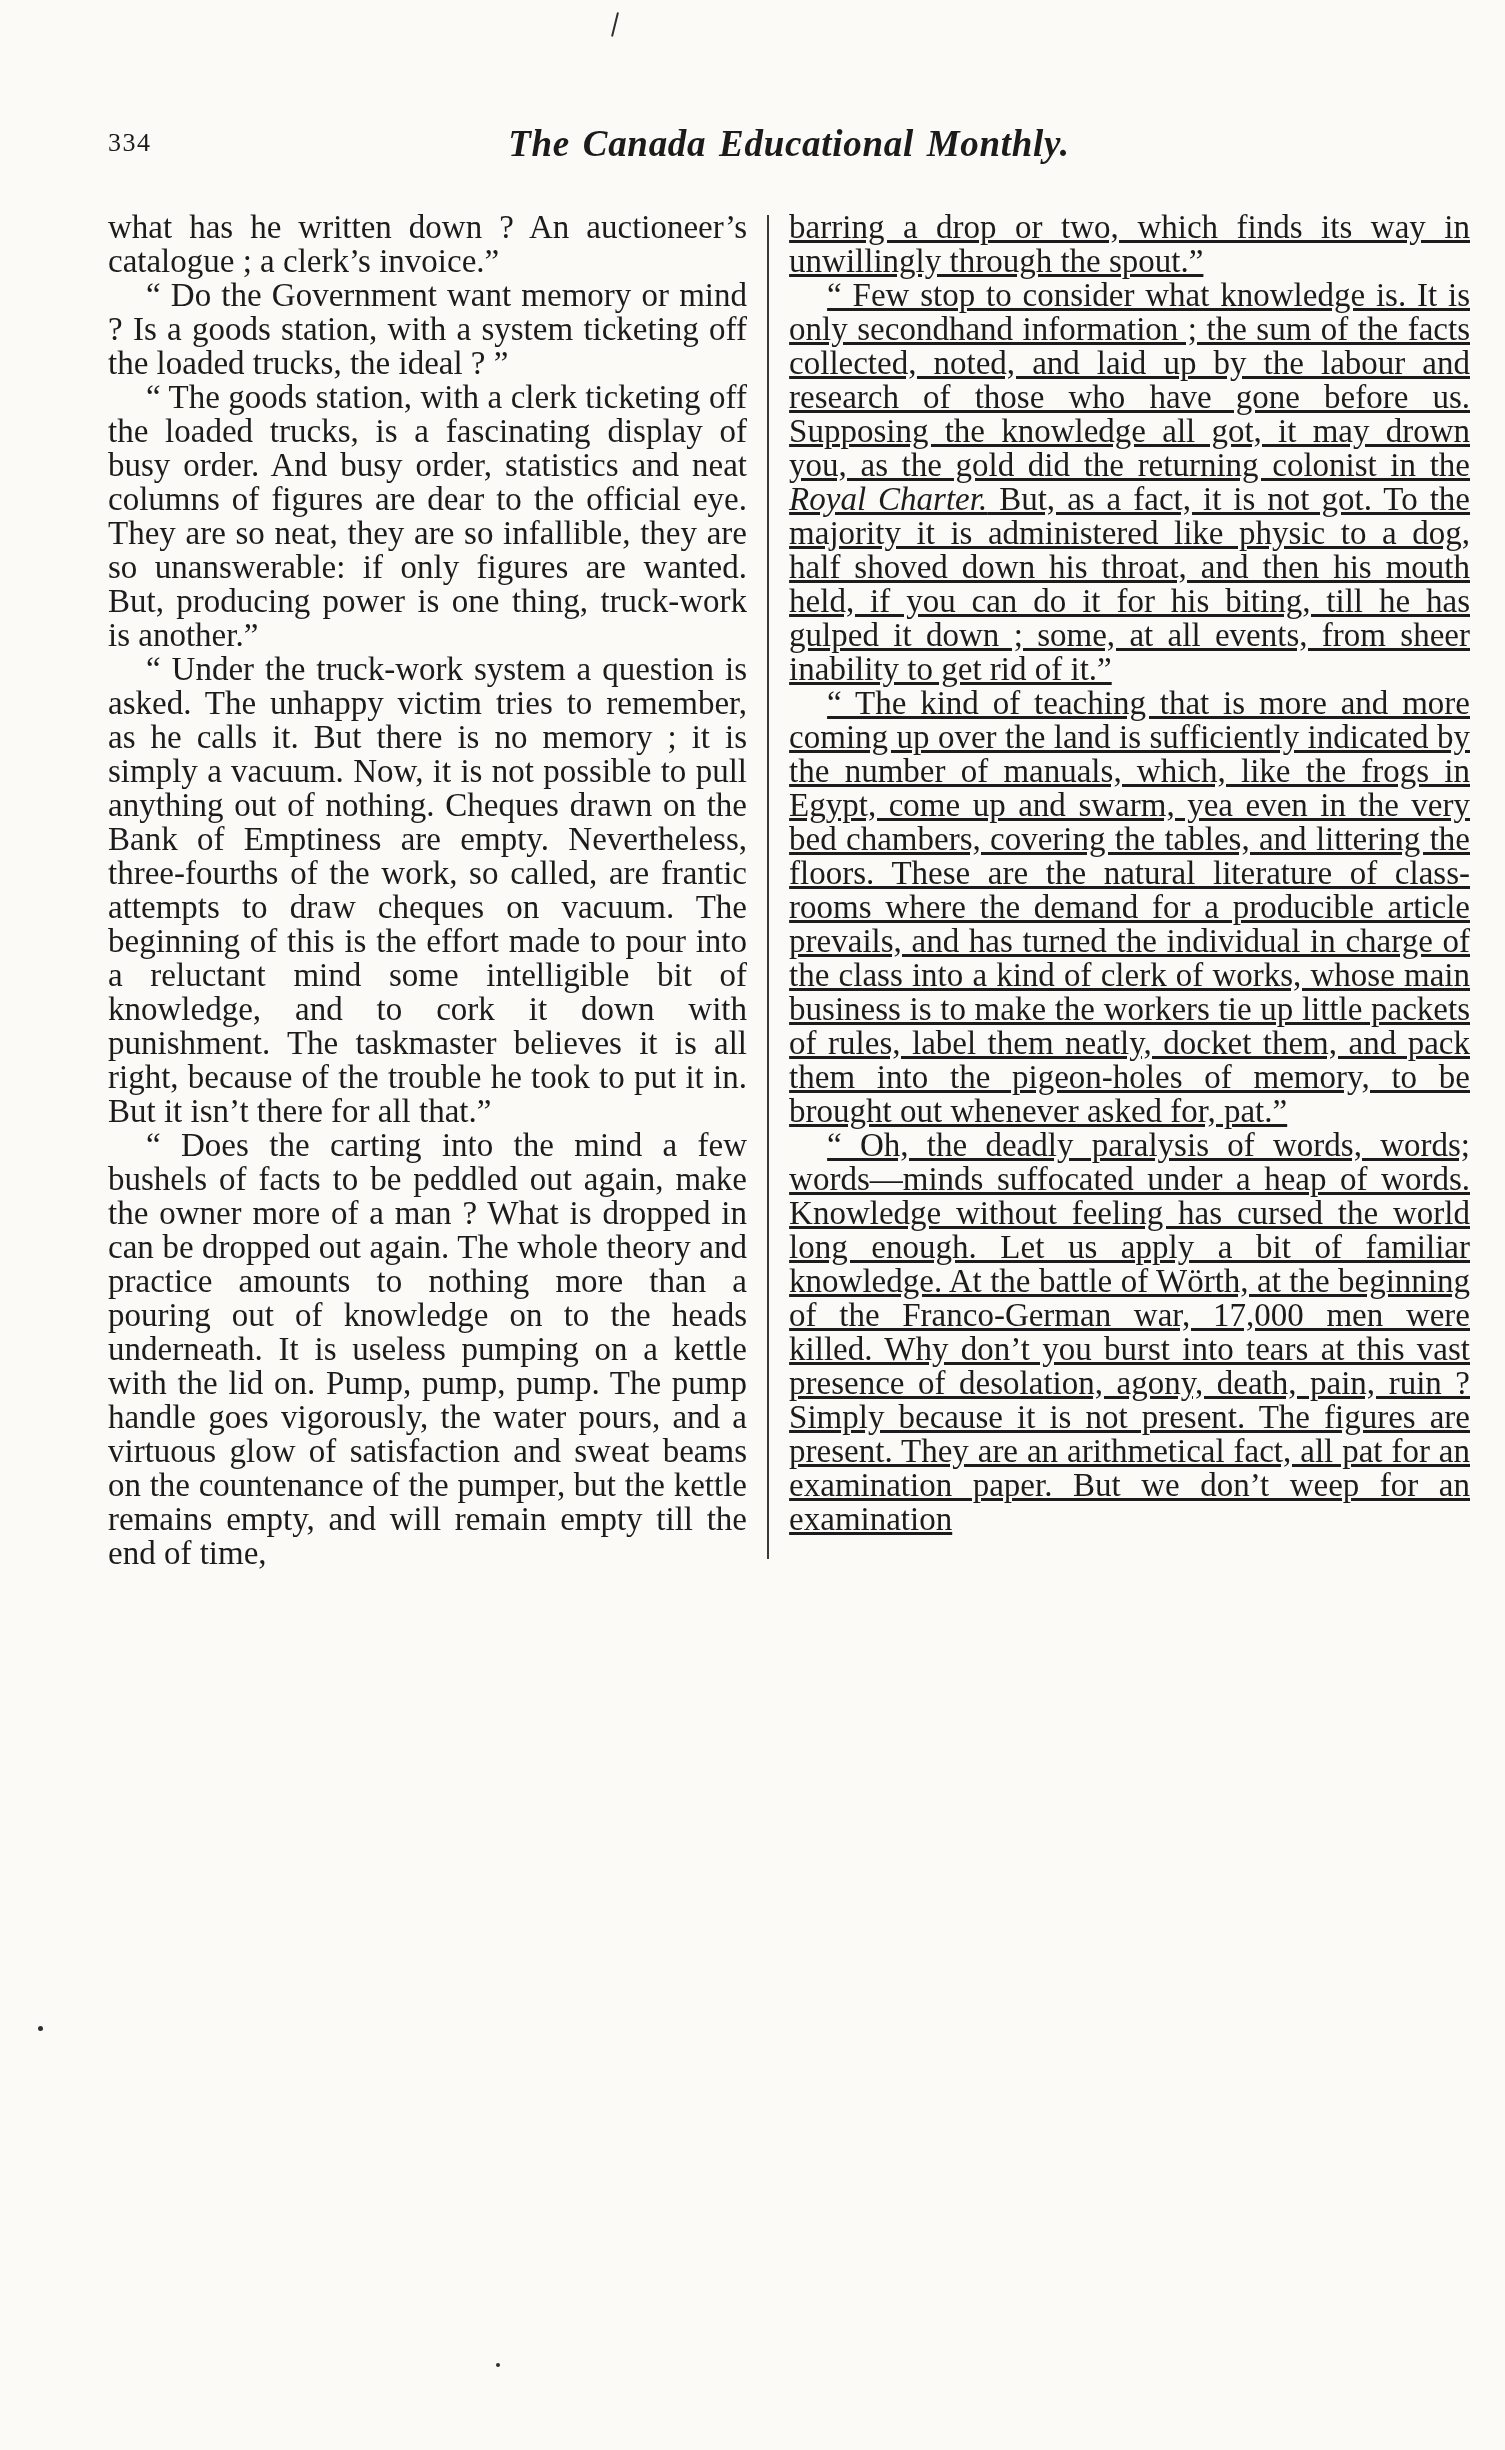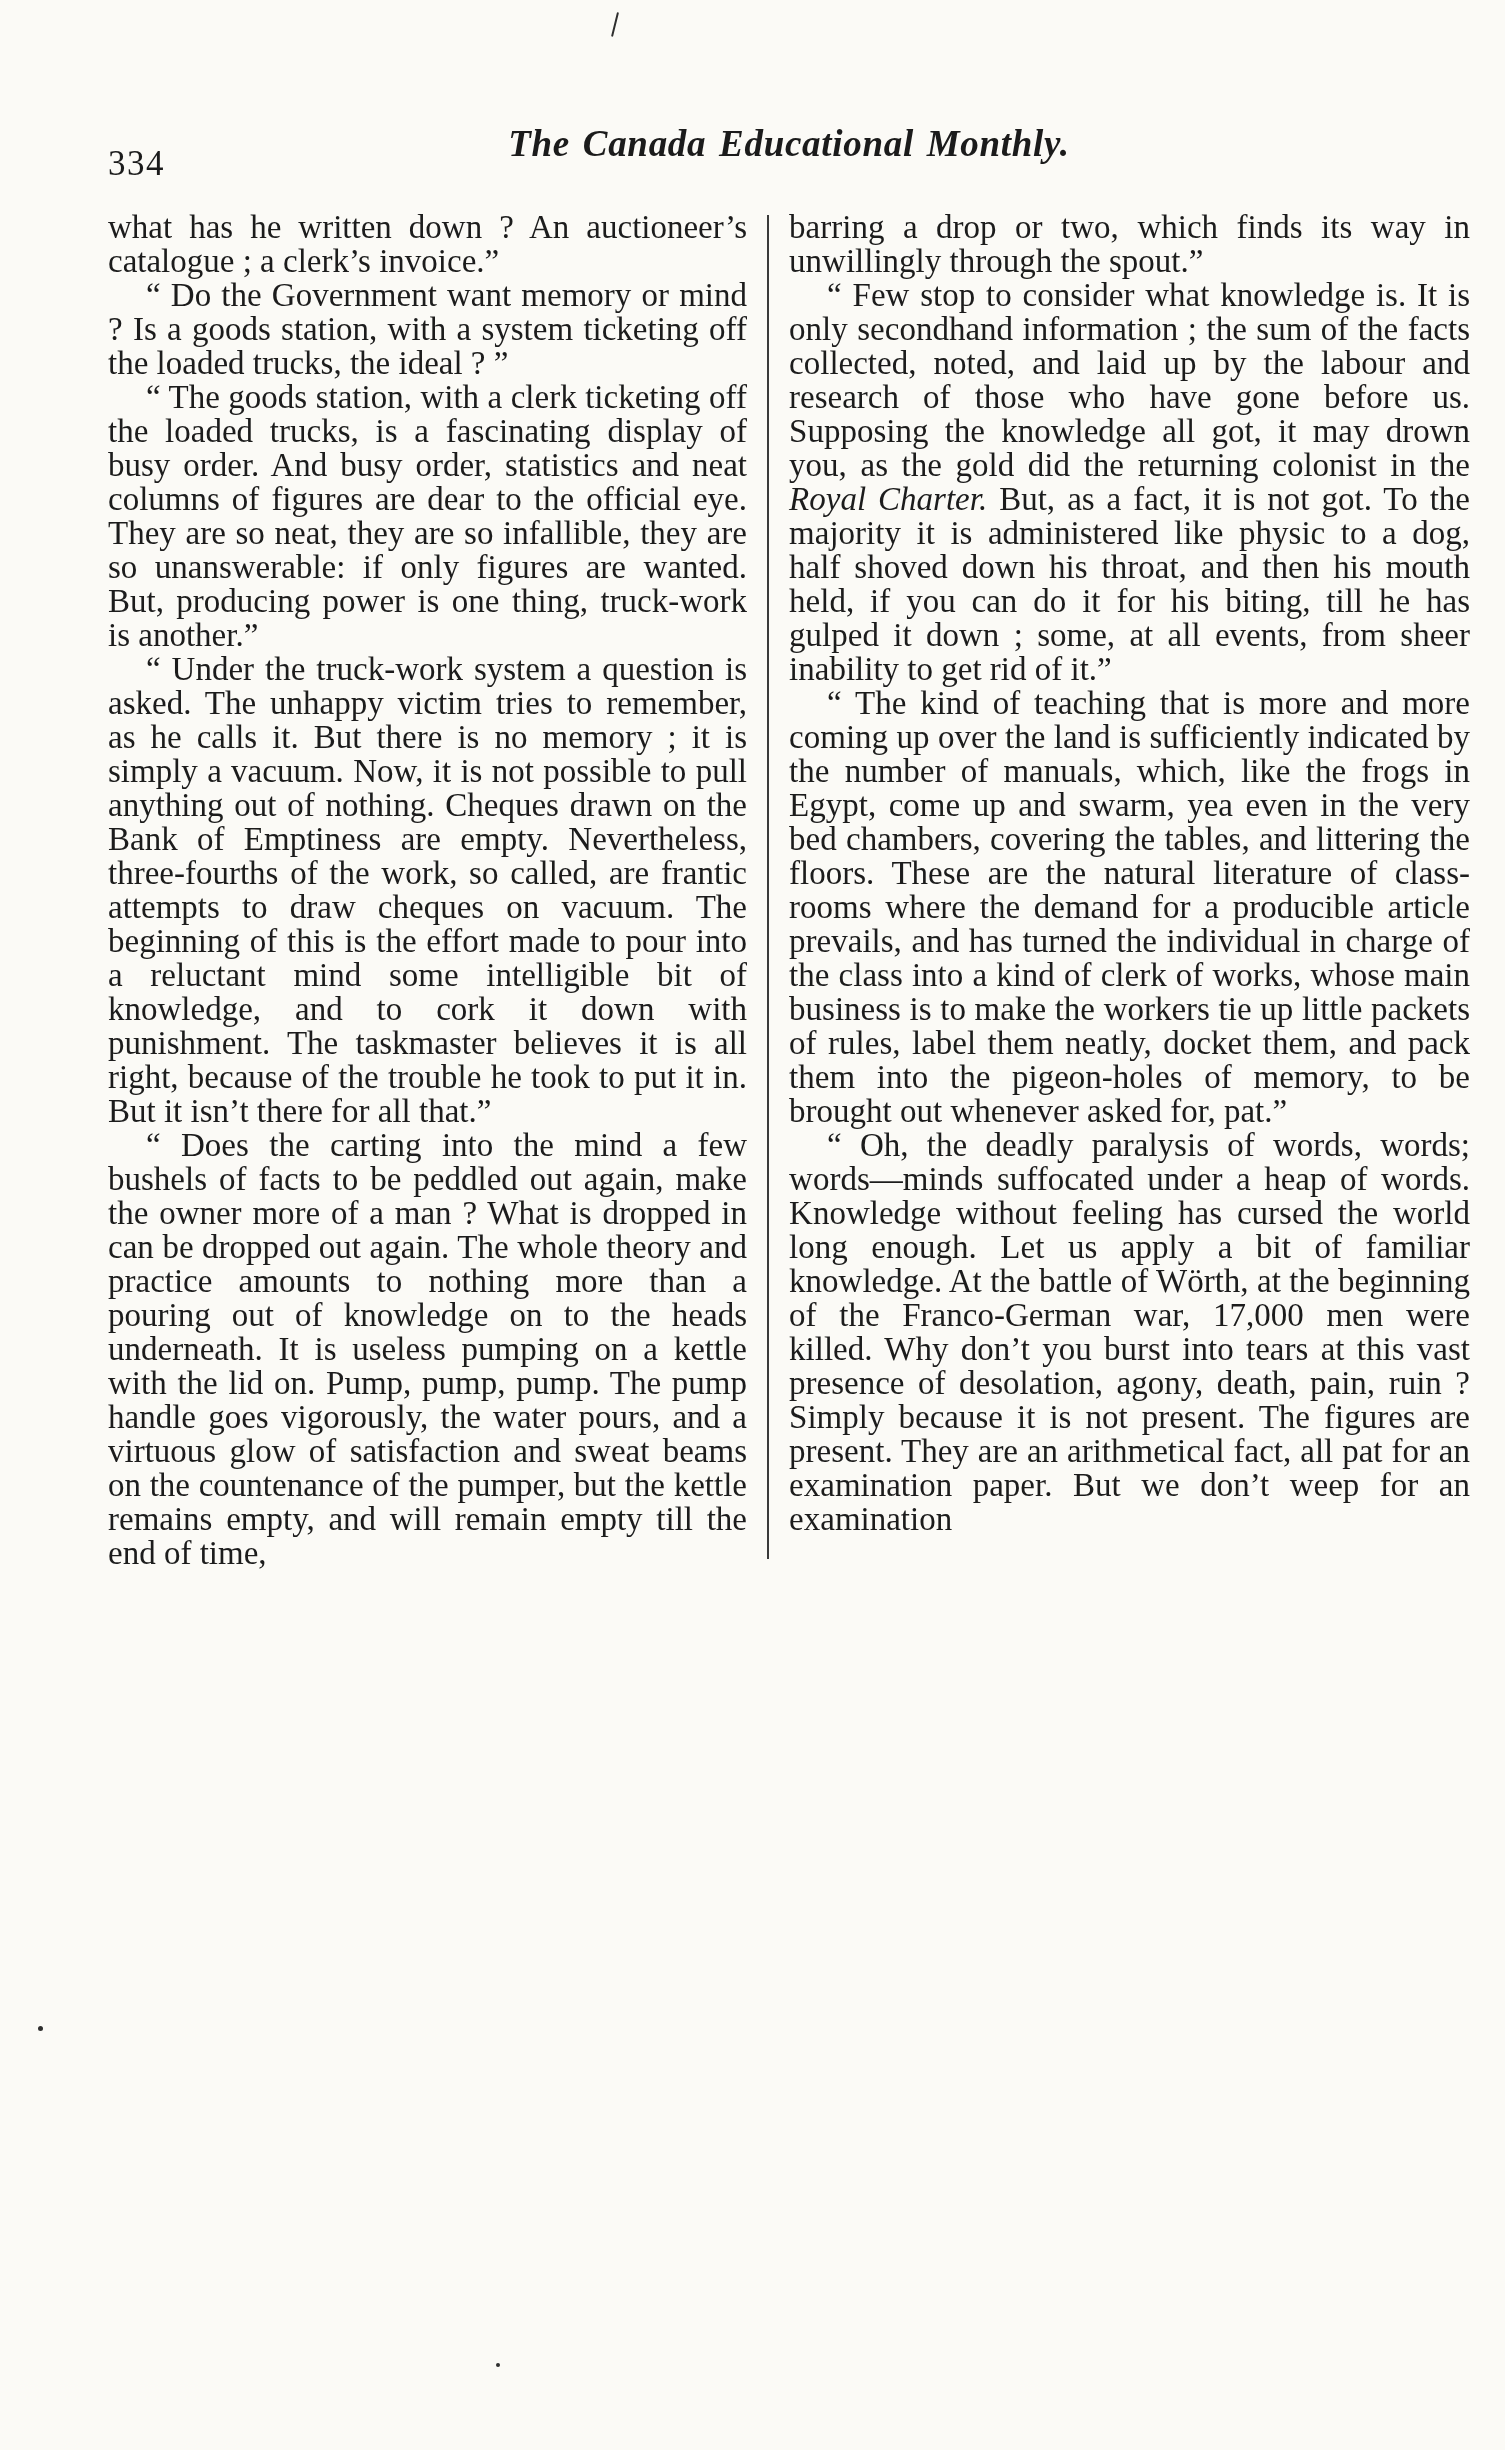--- a/index.html
+++ b/index.html
@@ -22,22 +22,22 @@
     width: 1362px;
   }
   .header {
     position: relative;
     height: 57px;
     margin-bottom: 30.5px;
   }
   .page-number {
     position: absolute;
     left: 0;
-    top: 22px;
-    font-size: 35px;
+    top: 6px;
+    font-size: 26px;
     letter-spacing: 1.5px;
   }
   .page-title {
     text-align: center;
     font-size: 37px;
     font-style: italic;
     font-weight: bold;
     letter-spacing: 0.7px;
     word-spacing: 2.9px;
   }
@@ -54,20 +54,21 @@
   .column.left {
     width: 639px;
   }
   .divider {
     width: 1.5px;
     background: #3a3a3a;
     margin: 5.8px 20.3px 10.2px 20.3px;
   }
   .column.right {
     flex: 1;
+    text-decoration: underline;
   }
   p.para {
     margin: 0;
     text-indent: 38px;
   }
   p.para.no-indent {
     text-indent: 0;
   }
   .italic {
     font-style: italic;

